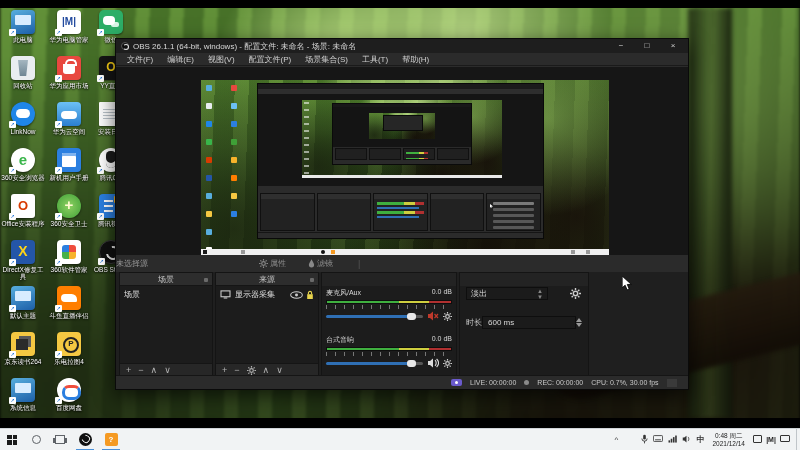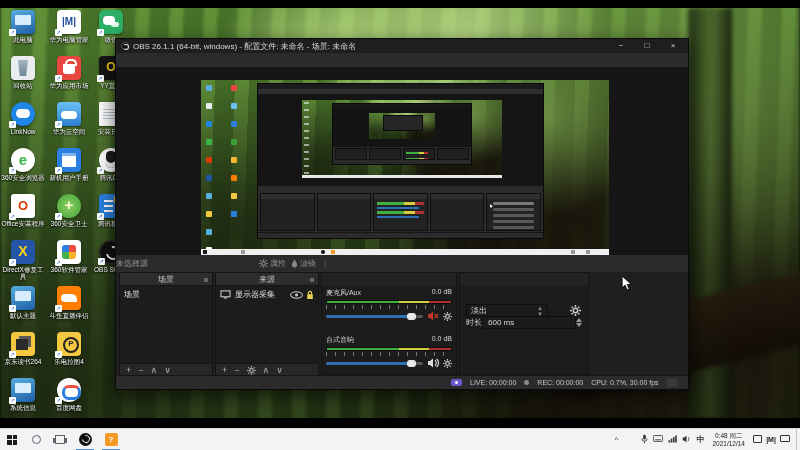--- a/index.html
+++ b/index.html
@@ -155,21 +155,21 @@
     border-top:1px solid #151515; }
   .p1-taskbar { position:absolute; left:0; bottom:0; width:100%; height:6px; background:#f0f0f0; }
   .p1-taskbar i { position:absolute; top:1px; width:4px; height:4px; background:#9a9a9a; }
   .mini-cursor { position:absolute; width:3px; height:4px; background:#fff;
     clip-path:polygon(0 0,100% 60%,40% 70%,55% 100%,30% 100%,25% 75%,0 90%); }
 
   
   .obs-toolrow { position:absolute; left:0; top:216px; right:0; height:17px; background:#2b2b2b;
     display:flex; align-items:center; }
   .no-source { font-size:8px; color:#9a9a9a; }
-  .tool-btns { position:absolute; left:143px; display:flex; align-items:center; gap:5px; }
+  .tool-btns { position:absolute; left:143px; display:flex; align-items:center; gap:22px; }
   .tool-btn { display:flex; align-items:center; gap:2px; font-size:8px; color:#8a8a8a; }
   .tool-div { color:#555; font-size:9px; padding-left:3px; }
 
   
   .docks { position:absolute; left:0; top:233px; right:0; height:105px; background:#1f1f1f; }
   .dock { position:absolute; top:0; height:105px; background:#232323; border:1px solid #141414; }
   .dock-header { height:13px; background:#2d2d2d; border-bottom:1px solid #151515; position:relative;
     text-align:center; font-size:8px; line-height:13px; color:#c8c8c8; }
   .dock-opt { position:absolute; right:4px; top:5px; width:4px; height:4px; background:#6a6a6a; border-radius:1px; }
   .dock-body { position:absolute; left:0; top:13px; right:0; bottom:13px; background:#1c1c1c; }
@@ -190,21 +190,21 @@
   .ch-head { display:flex; justify-content:space-between; font-size:7px; color:#d8d8d8; }
   .meter { margin-top:2px; height:4px; border:1px solid #0e0e0e;
     background:linear-gradient(90deg,#3faf3f 0 58%,#cfcf3f 58% 82%,#b03030 82%); }
   .ticks { margin-top:1px; height:4px;
     background:repeating-linear-gradient(90deg,#777 0 1px,transparent 1px 9px); }
   .sliderrow { margin-top:2px; display:flex; align-items:center; gap:4px; }
   .sl-track { position:relative; height:3px; flex:1; background:linear-gradient(90deg,#2f6fb4 0 88%,#555 88%); border-radius:2px; }
   .sl-handle { position:absolute; left:84%; top:-2px; width:9px; height:7px; background:#e8e8e8; border-radius:3px; }
 
   
-  .tr-row1 { position:absolute; left:6px; top:18px; right:6px; display:flex; gap:20px; align-items:center; }
+  .tr-row1 { position:absolute; left:6px; top:1px; right:6px; display:flex; gap:20px; align-items:center; }
   .tr-select { flex:1; height:13px; background:#1b1b1b; border:1px solid #0e0e0e; display:flex;
     align-items:center; font-size:8px; color:#d8d8d8; padding:0 4px; }
   .tr-caret { margin-left:auto; color:#888; font-size:6px; line-height:6px; }
   .gear-btn { width:14px; height:13px; display:flex; align-items:center; justify-content:center; }
   .tr-row2 { position:absolute; left:6px; top:30px; right:6px; display:flex; align-items:center; }
   .tr-durlabel { font-size:8px; color:#c8c8c8; }
   .tr-durbox { flex:1; height:13px; background:#1b1b1b; border:1px solid #0e0e0e; font-size:8px;
     color:#d8d8d8; display:flex; align-items:center; padding:0 5px; }
   .spin { display:flex; flex-direction:column; gap:1px; }
   .spin i { width:0; height:0; border-left:3px solid transparent; border-right:3px solid transparent; }
@@ -415,20 +415,29 @@
 
   <div class="obs">
     <div class="obs-titlebar">
       <span class="obs-logo"></span>
       <span class="obs-title">OBS 26.1.1 (64-bit, windows) - 配置文件: 未命名 - 场景: 未命名</span>
       <span class="win-btns">
         <span class="win-btn">−</span>
         <span class="win-btn">□</span>
         <span class="win-btn">×</span>
       </span>
+    </div>
+    <div class="obs-menubar">
+      <span class="menu-item">文件(F)</span>
+      <span class="menu-item">编辑(E)</span>
+      <span class="menu-item">视图(V)</span>
+      <span class="menu-item">配置文件(P)</span>
+      <span class="menu-item">场景集合(S)</span>
+      <span class="menu-item">工具(T)</span>
+      <span class="menu-item">帮助(H)</span>
     </div>
 
     <div class="obs-canvas">
 
       <div class="preview">
         <div class="wp"></div>
         <div class="p1-icons">
           <span style="background:#58aede"></span>
             <span style="background:#e9edf0"></span>
           <span style="background:#1f86e8"></span>

